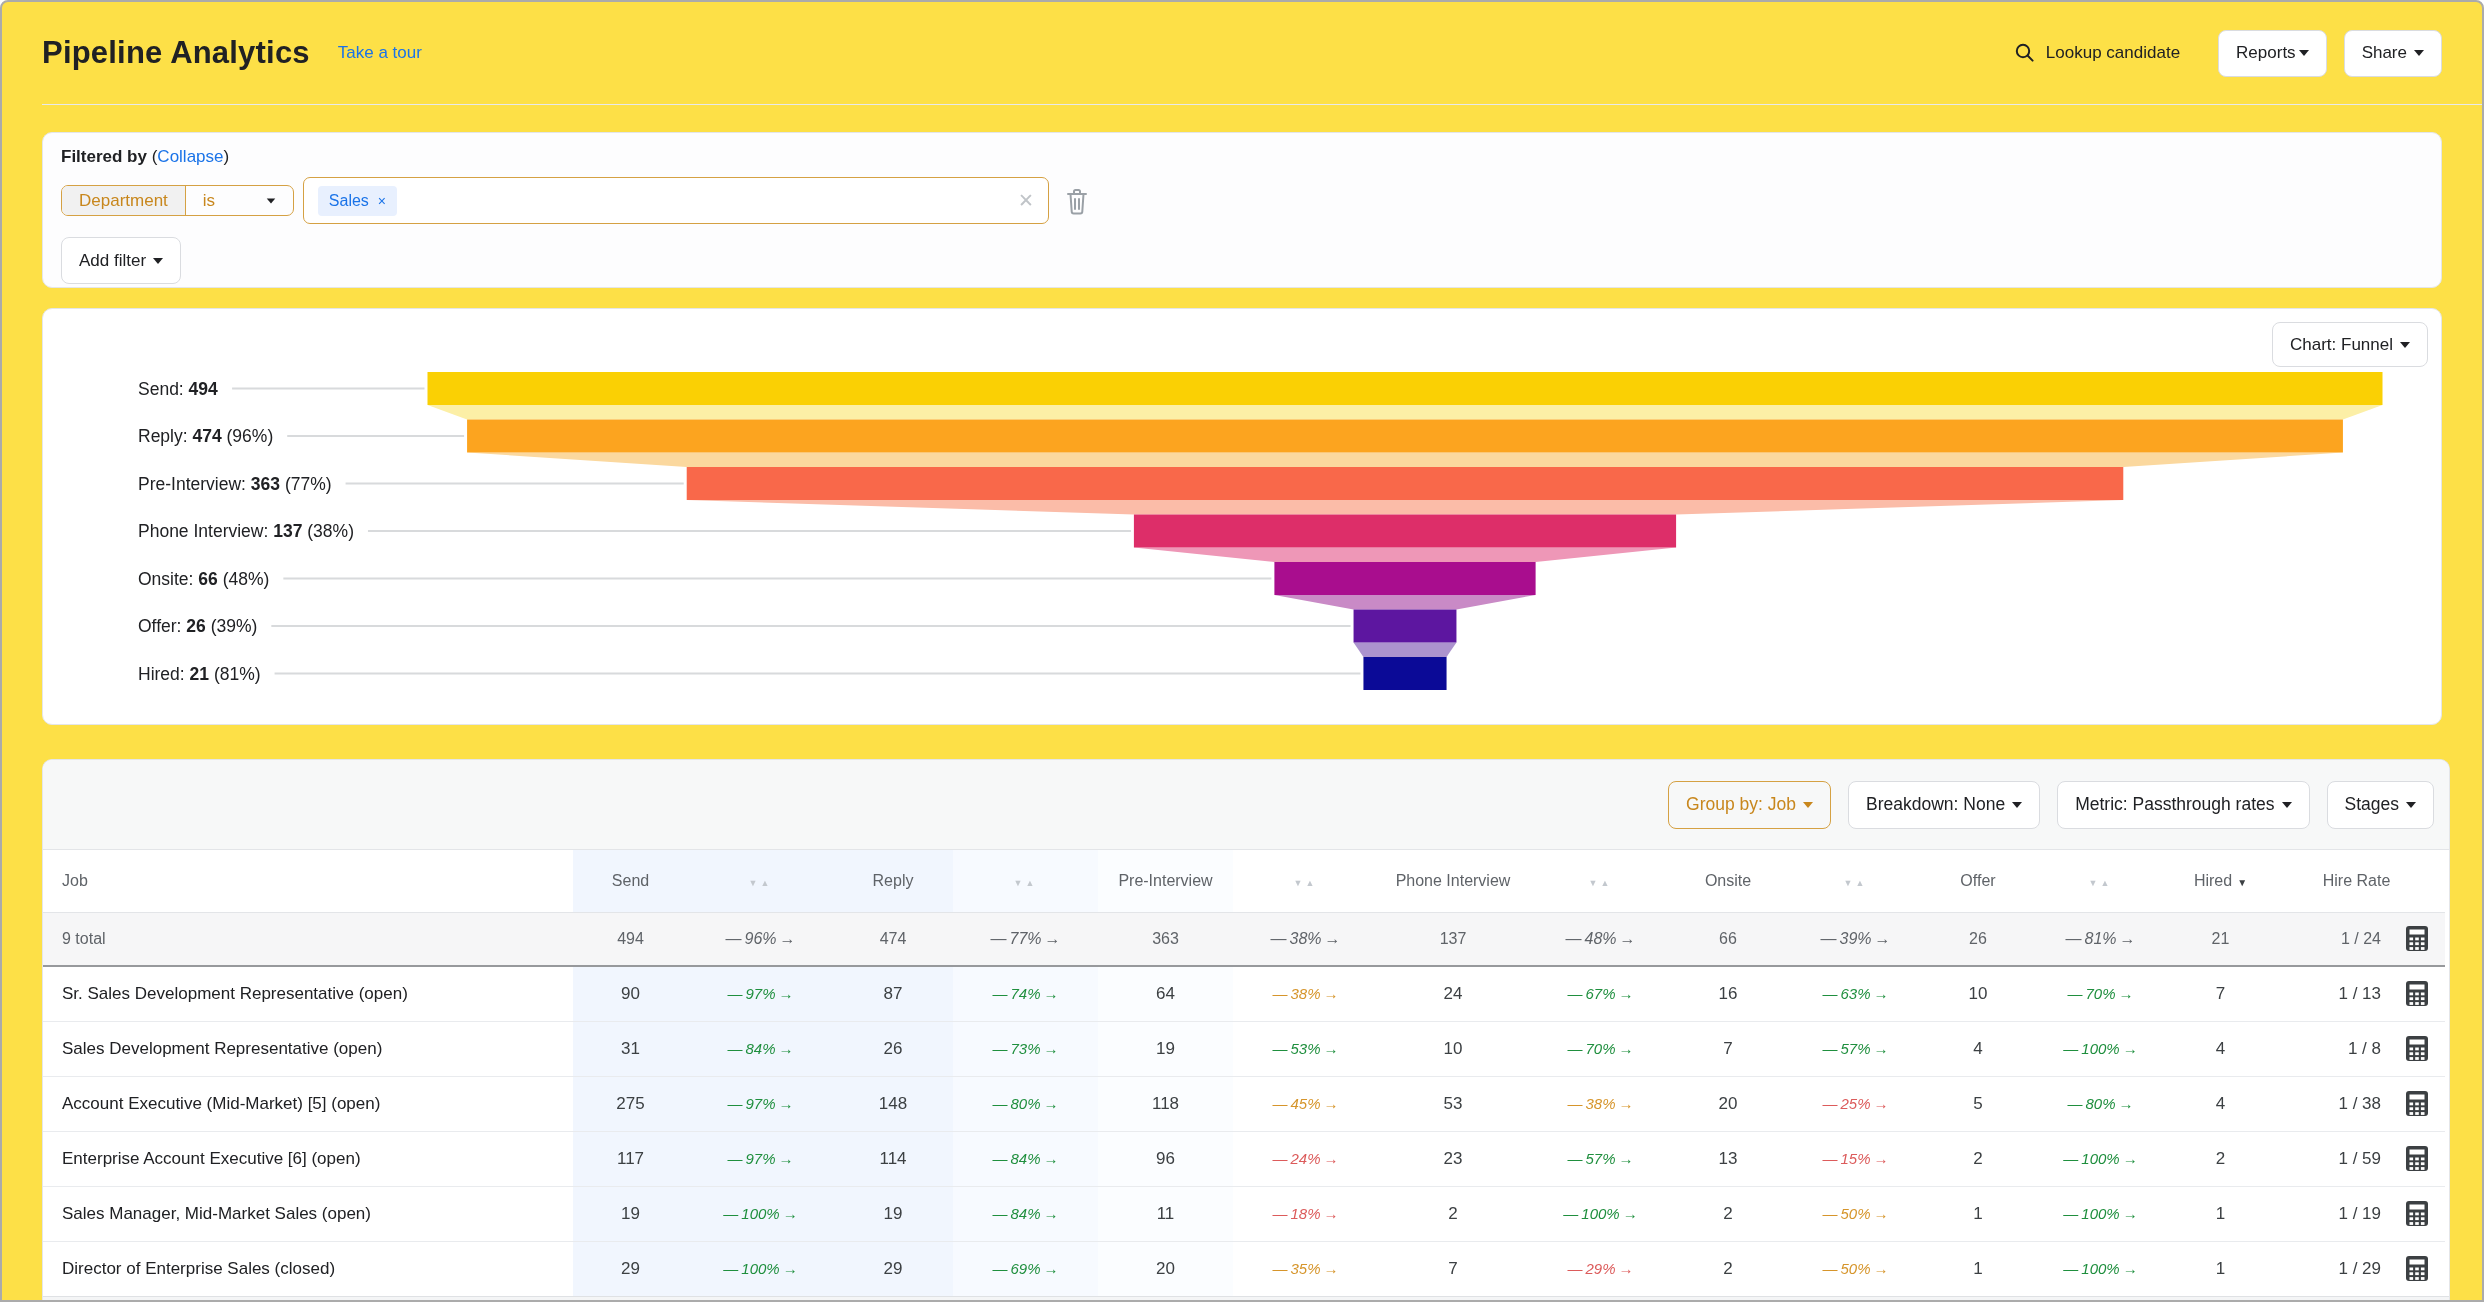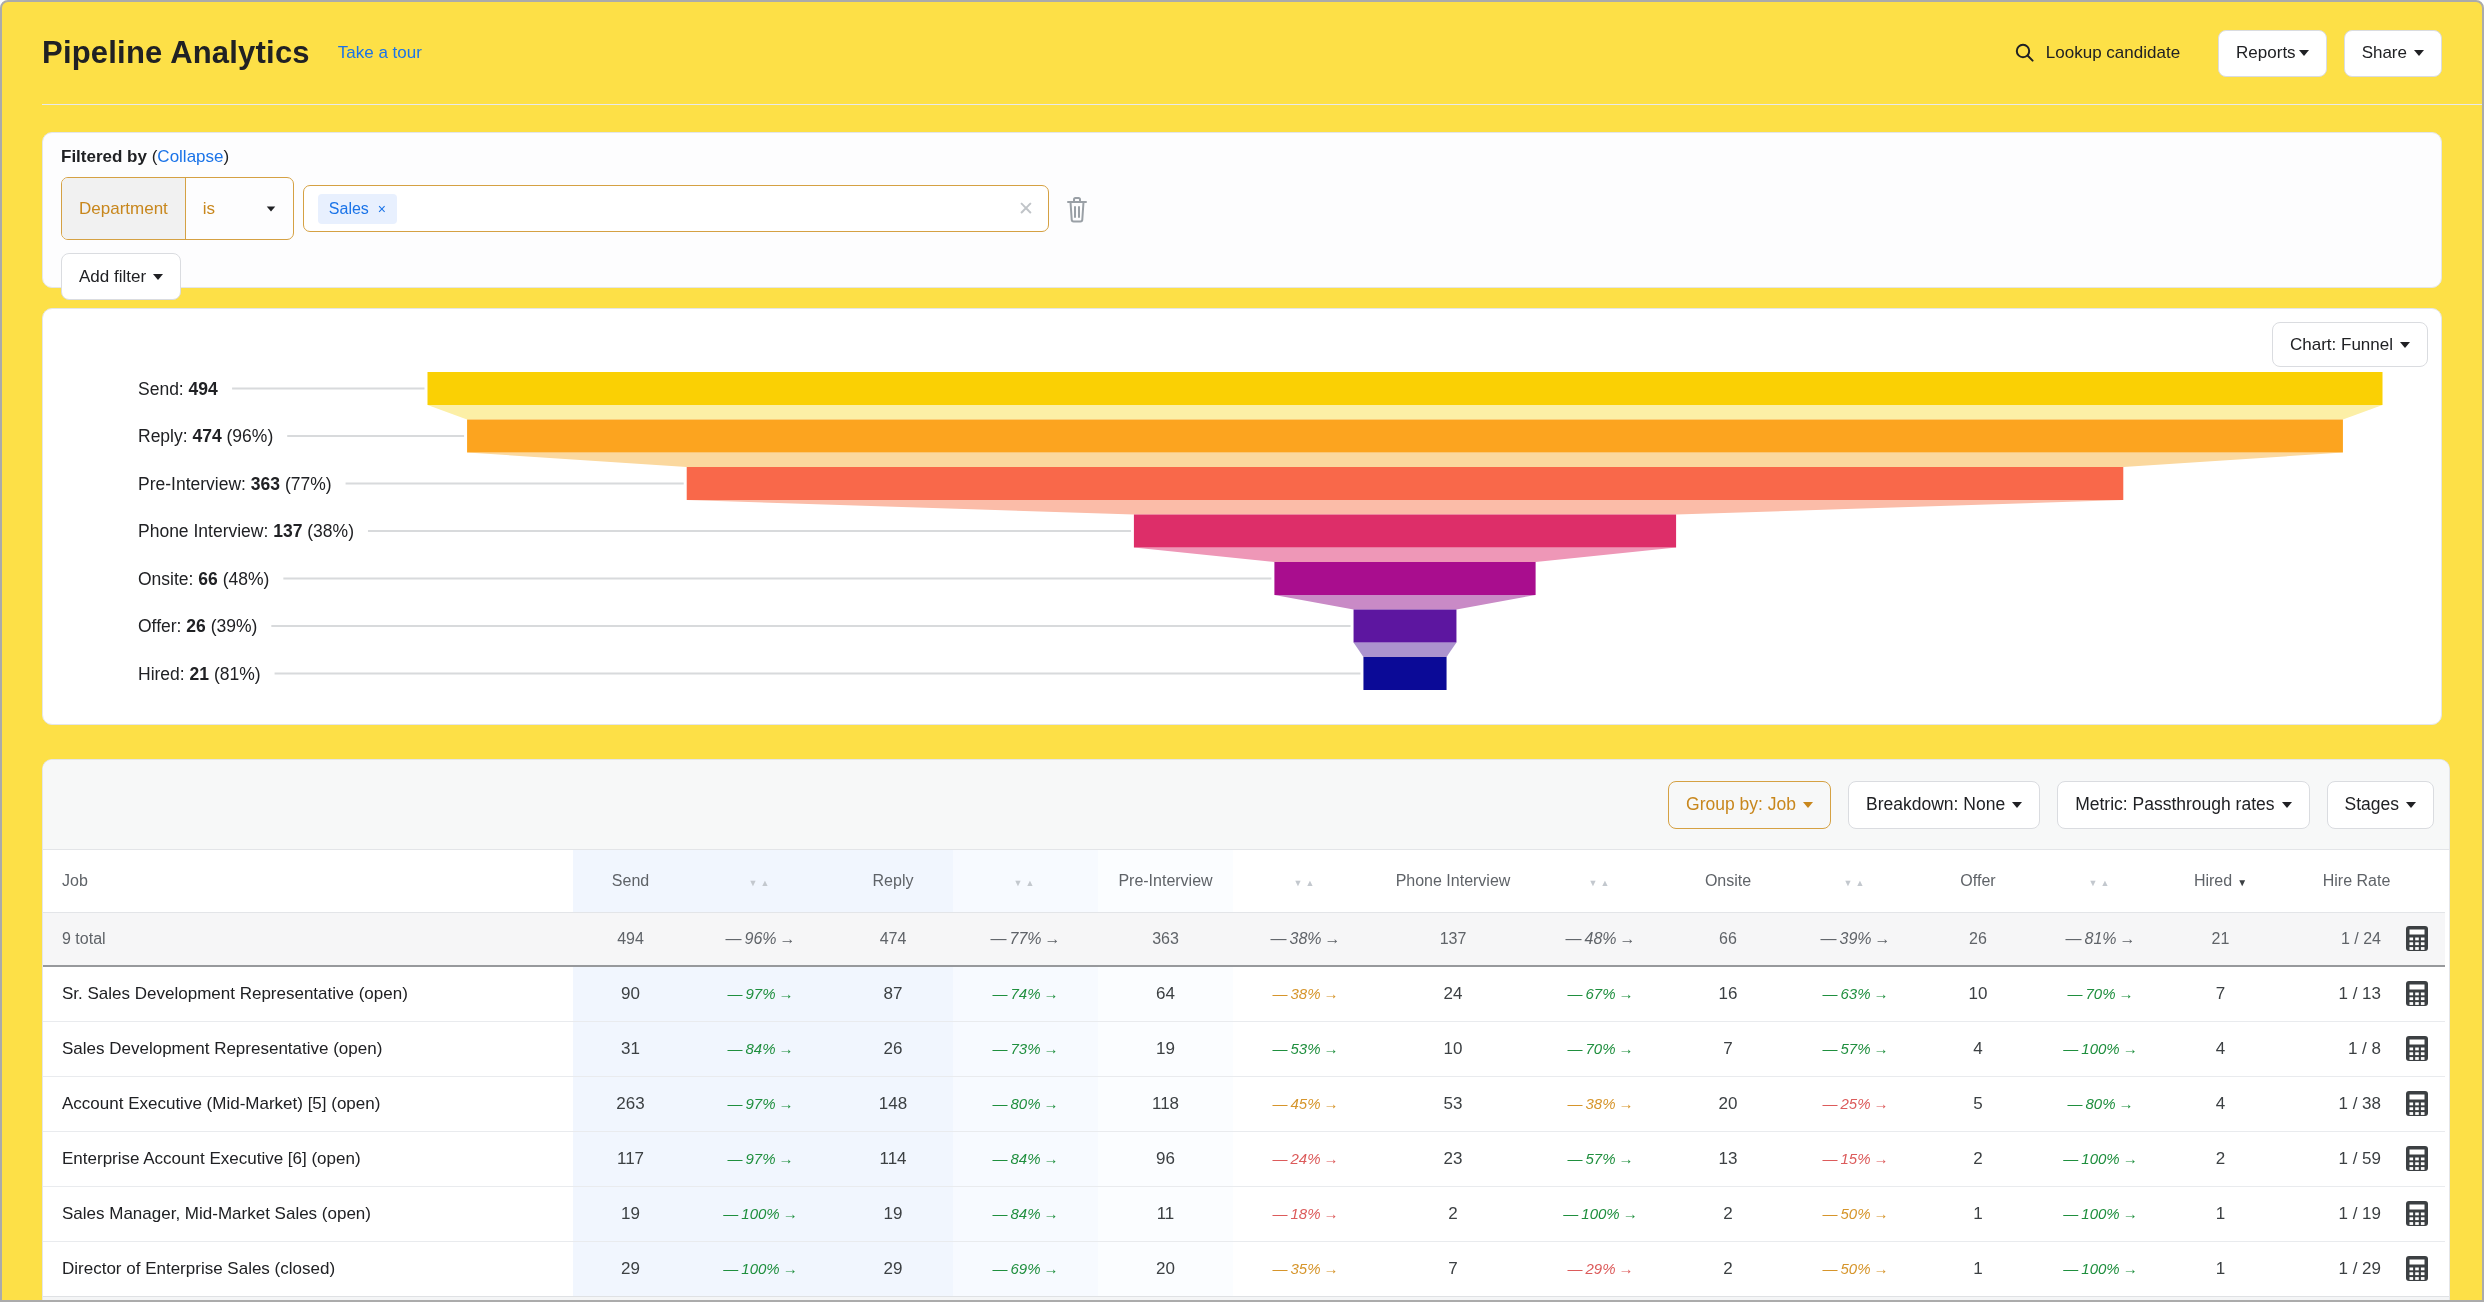--- a/index.html
+++ b/index.html
@@ -23,21 +23,21 @@
            border-top:6px solid currentColor; display:inline-block; }
   .divider { border-bottom:1px solid #E7E9EC; margin-left:40px; }
 
   
   .filter-card { margin:27px 40px 0 40px; border:1px solid #E4E6E9; border-radius:10px;
                  background:#FDFDFE; padding:13px 18px 13px 18px; height:156px; }
   .filtered-by { font-size:17px; font-weight:600; line-height:22px; }
   .filtered-by .paren { font-weight:400; }
   .collapse-link { color:#1A73E8; font-weight:400; cursor:pointer; }
   .filter-row { margin-top:9px; display:flex; align-items:center; }
-  .fgroup { display:flex; height:63px; border:1.5px solid #D5A143; border-radius:7px; overflow:hidden; }
+  .fgroup { display:flex; height:31px; border:1.5px solid #D5A143; border-radius:7px; overflow:hidden; }
   .fseg { display:flex; align-items:center; font-size:17px; color:#C8871D; padding:0 17px; }
   .fseg.field { background:#F1F1F1; border-right:1.5px solid #D5A143; }
   .fseg.op { width:107px; justify-content:space-between; color:#C8871D; }
   .fseg.op .caret { color:#202124; transform:scale(.85); }
   .fvalue { margin-left:9px; flex:none; width:746px; height:47px; border:1.5px solid #D5A143;
             border-radius:7px; display:flex; align-items:center; padding:8px 14px; background:#fff; }
   .chip { background:#E8F0FE; color:#1A73E8; font-size:16px; border-radius:4px;
           padding:6px 11px; display:inline-flex; align-items:center; gap:9px; }
   .chip .chip-x { font-size:14px; cursor:pointer; }
   .fvalue .clear-x { margin-left:auto; color:#C0C4C8; font-size:19px; cursor:pointer; }
@@ -351,21 +351,21 @@
                       <rect x="10.2" y="22.1" width="3.6" height="2.8"></rect>
                       <rect x="15.9" y="22.1" width="3.6" height="2.8"></rect>
                     </g>
                   </svg>
                 </span>
               </span>
             </td>
           </tr>
           <tr class="data">
             <td class="td-job">Account Executive (Mid-Market) [5] (open)</td>
-            <td class="td-val t1">263</td>
+            <td class="td-val t1">275</td>
             <td class="td-pass tone-green t1"><span class="dash">—</span><span class="pnum">97%</span><span class="arr">→</span></td>
             <td class="td-val t1">148</td>
             <td class="td-pass tone-green t2"><span class="dash">—</span><span class="pnum">80%</span><span class="arr">→</span></td>
             <td class="td-val t3">118</td>
             <td class="td-pass tone-amber"><span class="dash">—</span><span class="pnum">45%</span><span class="arr">→</span></td>
             <td class="td-val">53</td>
             <td class="td-pass tone-amber"><span class="dash">—</span><span class="pnum">38%</span><span class="arr">→</span></td>
             <td class="td-val">20</td>
             <td class="td-pass tone-red"><span class="dash">—</span><span class="pnum">25%</span><span class="arr">→</span></td>
             <td class="td-val">5</td>

